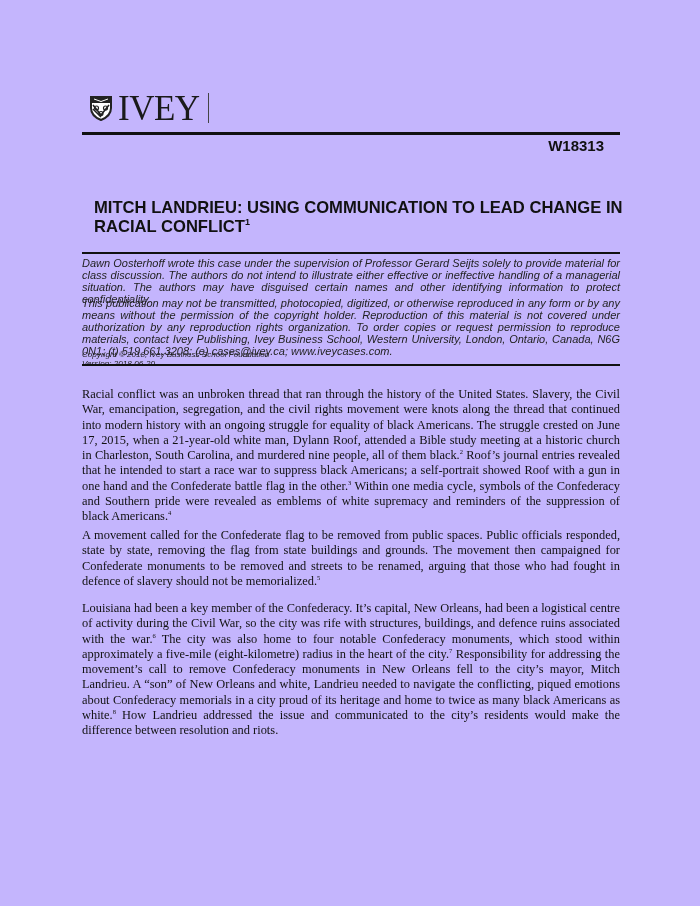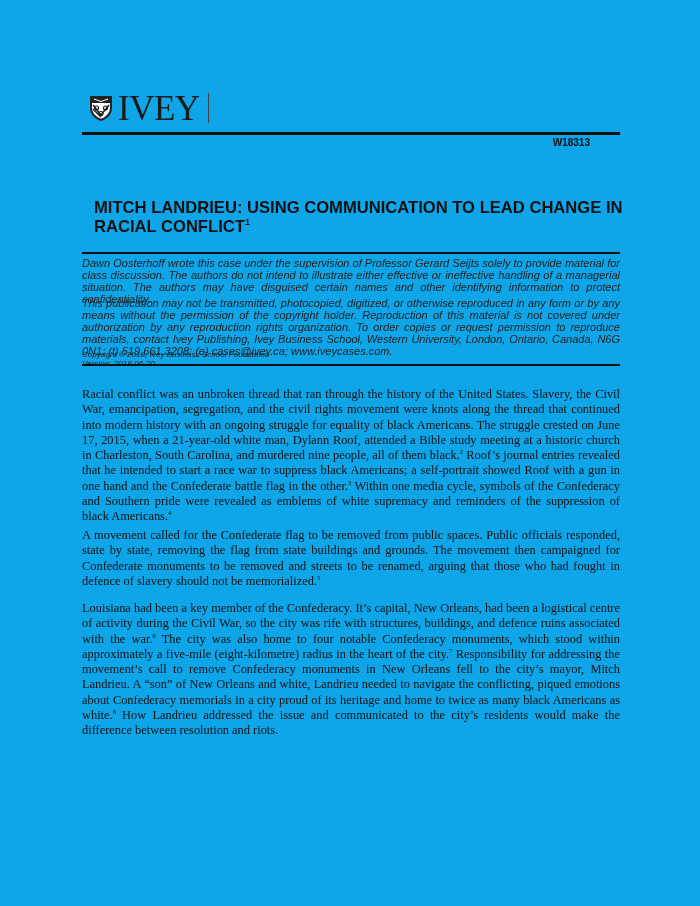--- a/index.html
+++ b/index.html
@@ -1,26 +1,26 @@
 <!DOCTYPE html>
 <html><head>
 <meta charset="utf-8">
 <style>
   html, body { margin: 0; padding: 0; background: #ffffff; }
   body { width: 700px; height: 906px; position: relative; overflow: hidden; color: #111; }
-  .page { position: absolute; left: 0; top: 0; width: 700px; height: 906px; background: #0ea5e9; }
+  .page { position: absolute; left: 0; top: 0; width: 700px; height: 906px; background: #c4b5fd; }
 
   .logo { position: absolute; left: 89px; top: 88px; height: 40px; display: flex; align-items: center; }
   .shield { width: 24px; height: 26px; margin-right: 5px; }
   .ivey-word { font-family: "Liberation Serif", "DejaVu Serif", serif; font-size: 35px; color: #1a1a1a; letter-spacing: -0.5px; line-height: 1; }
   .logo-sep { width: 1px; height: 30px; background: #444; margin: 0 9px 0 8px; }
   .pub-word { font-family: "Liberation Sans", "DejaVu Sans", sans-serif; font-size: 25px; color: #222; line-height: 1; }
 
   .rule-thick { position: absolute; left: 82px; width: 538px; top: 132px; height: 3px; background: #111; }
-  .case-no { position: absolute; right: 110px; top: 137px; font-family: "Liberation Sans", sans-serif; font-weight: bold; font-size: 10px; color: #111; }
+  .case-no { position: absolute; right: 96px; top: 137px; font-family: "Liberation Sans", sans-serif; font-weight: bold; font-size: 15px; color: #111; }
 
   .title { position: absolute; left: 82px; top: 186px; width: 540px; font-family: "Liberation Sans", sans-serif; font-weight: bold; font-size: 16.6px; line-height: 19px; color: #111; margin: 12px; }
   .title sup { font-size: 9px; vertical-align: 7px; line-height: 0; }
 
   .rule-thin { position: absolute; left: 82px; width: 538px; height: 1.5px; background: #111; }
 
   .disclaimer { position: absolute; left: 82px; width: 538px; font-family: "Liberation Sans", sans-serif; font-style: italic; font-size: 11px; line-height: 12px; color: #222; text-align: justify; margin: 0; }
   .disclaimer-foot { position: absolute; left: 82px; width: 538px; top: 350px; font-family: "Liberation Sans", sans-serif; font-style: italic; font-size: 8.1px; color: #222; display: flex; justify-content: space-between; flex-direction: column; }
 
   .body-text { position: absolute; left: 82px; width: 538px; font-family: "Liberation Serif", serif; font-size: 12.4px; line-height: 15.25px; color: #111; text-align: justify; margin: 0; }

